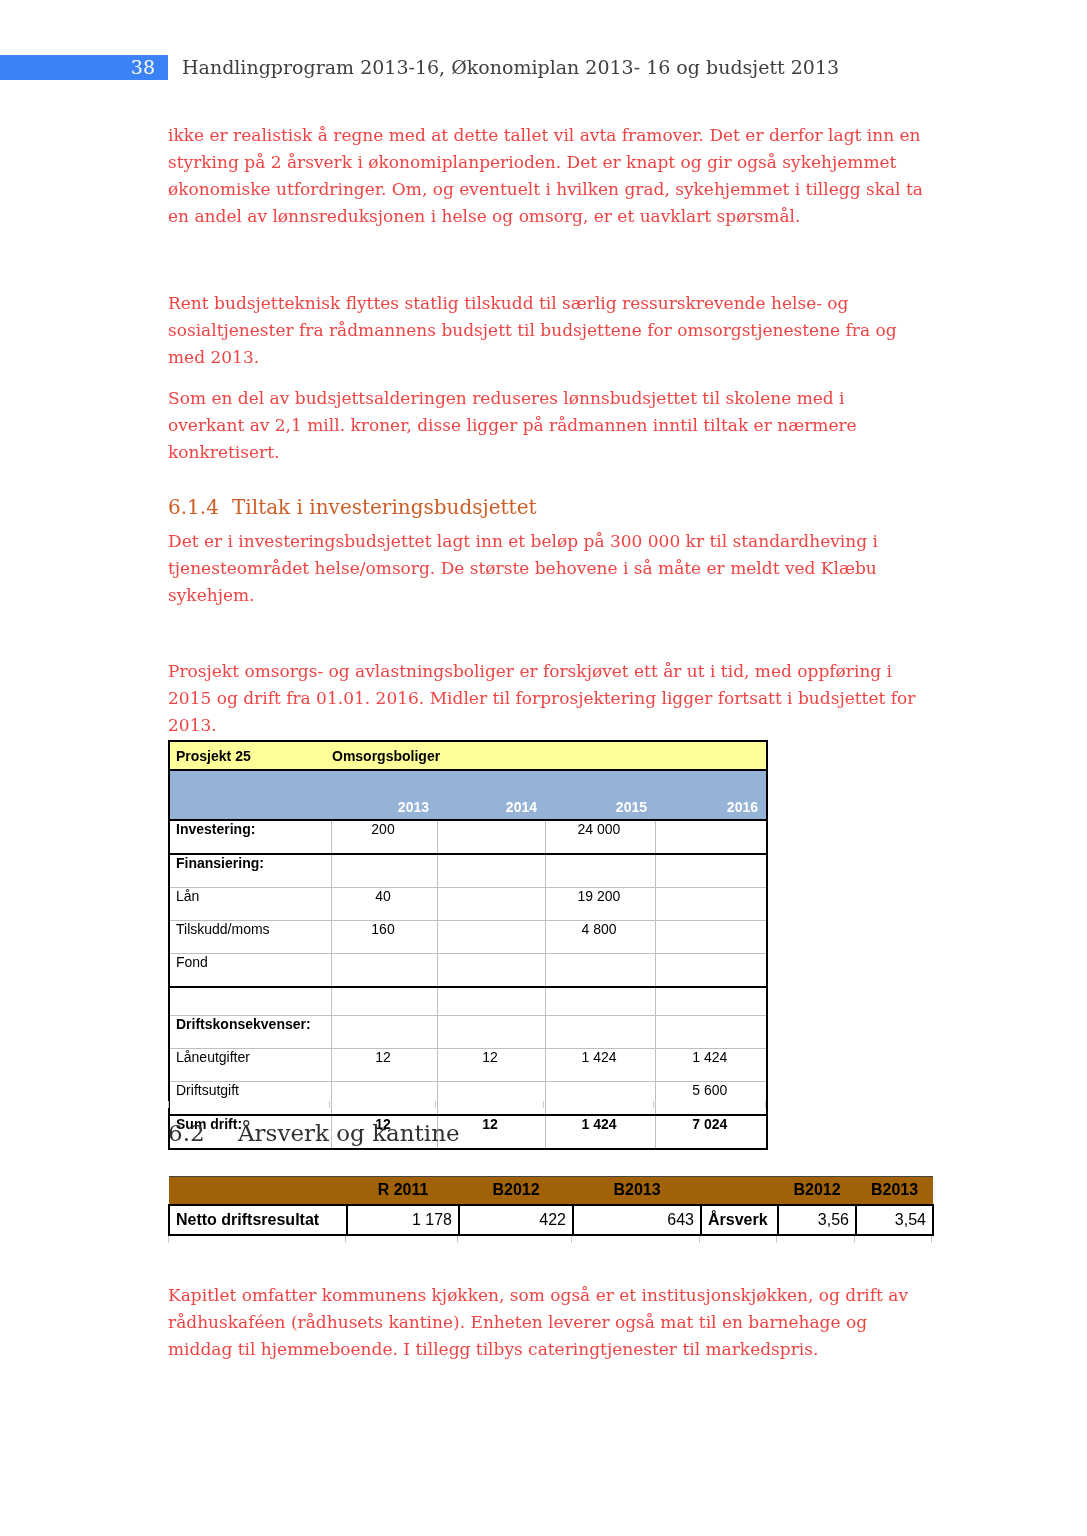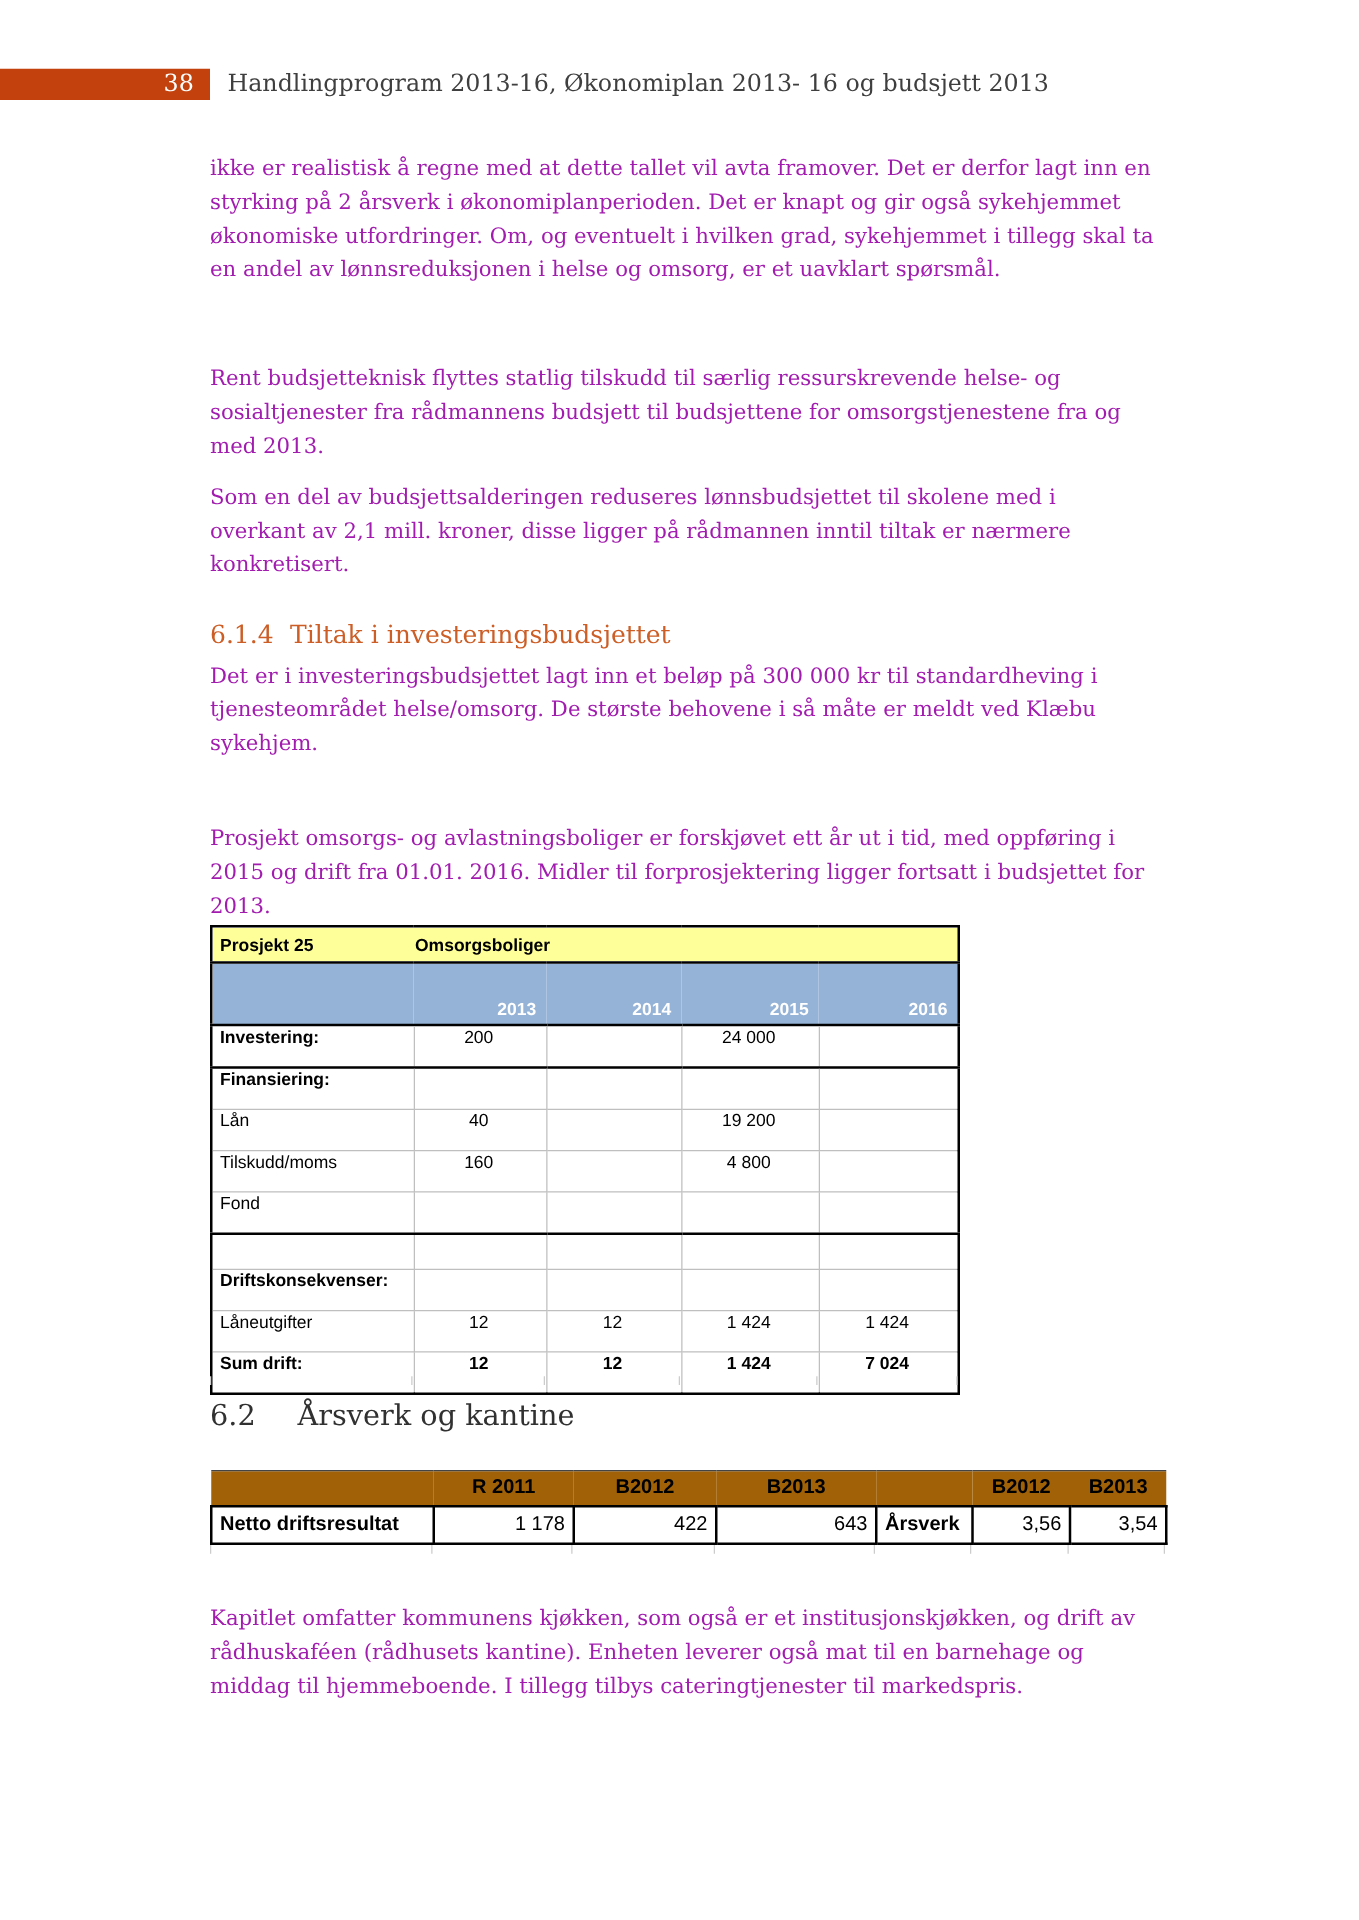--- a/index.html
+++ b/index.html
@@ -14,35 +14,35 @@
     font-family: "DejaVu Serif", "Liberation Serif", serif;
     color: #3a3a3a;
     overflow: hidden;
   }
 
   
   .doc-header { position: absolute; top: 55px; left: 0; width: 100%; height: 25px; }
   .page-num-box {
     position: absolute; left: 0; top: 0;
     width: 168px; height: 25px;
-    background: #c2410c;
+    background: #3b82f6;
     color: #fdfdfd;
     font-size: 19px; line-height: 25px;
     text-align: right; padding-right: 13px;
   }
   .doc-title {
     position: absolute; left: 182px; top: 0;
     font-size: 19px; line-height: 25px;
     color: #3f3f3f; white-space: nowrap;
   }
 
   
   .body-par {
     position: absolute; left: 168px; width: 755px;
-    margin: 0; font-size: 17px; line-height: 27px; color: #a21caf;
+    margin: 0; font-size: 17px; line-height: 27px; color: #ef4444;
   }
   .p1 { top: 122px; }
   .p2 { top: 290px; }
   .p3 { top: 385px; }
   .p4 { top: 528px; }
   .p5 { top: 658px; }
   .p6 { top: 1282px; }
 
   
   .sec-h3 {
@@ -189,20 +189,27 @@
       <td class="val"></td>
       <td class="val"></td>
       <td class="val"></td>
     </tr>
     <tr>
       <td>Låneutgifter</td>
       <td class="val">12</td>
       <td class="val">12</td>
       <td class="val">1 424</td>
       <td class="val">1 424</td>
+    </tr>
+    <tr class="thickb">
+      <td>Driftsutgift</td>
+      <td class="val"></td>
+      <td class="val"></td>
+      <td class="val"></td>
+      <td class="val">5 600</td>
     </tr>
     <tr>
       <td class="b">Sum drift:</td>
       <td class="val b">12</td>
       <td class="val b">12</td>
       <td class="val b">1 424</td>
       <td class="val b">7 024</td>
     </tr>
   </tbody>
     </table>

